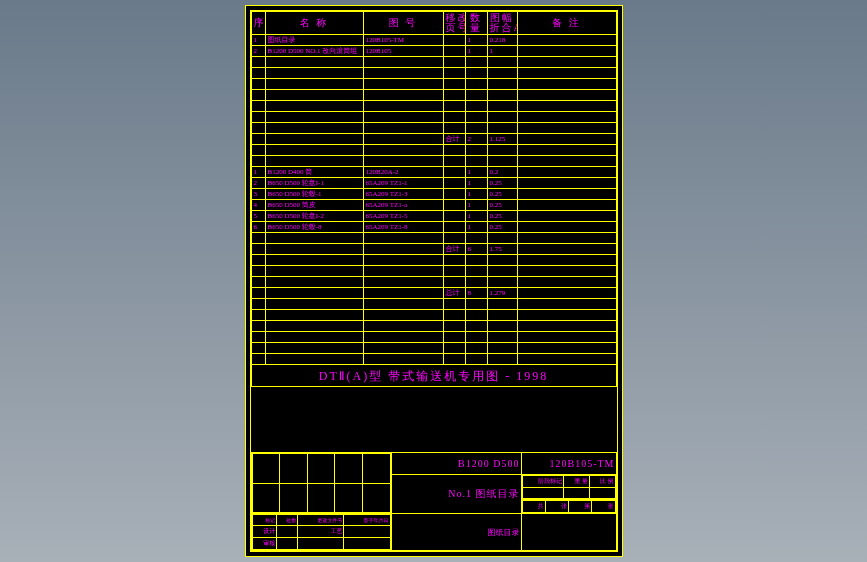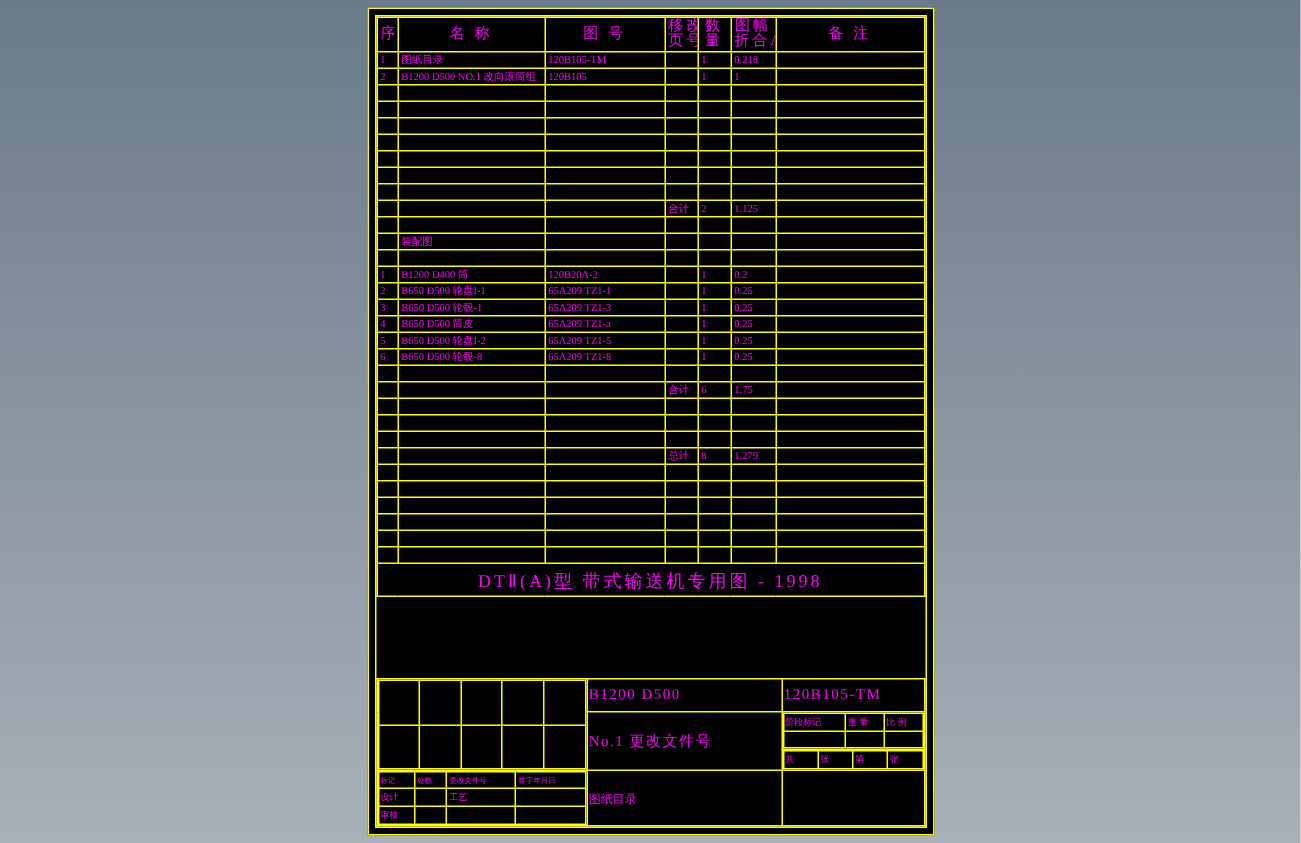--- a/index.html
+++ b/index.html
@@ -63,21 +63,21 @@
     position: absolute;
     left: 0; right: 0; bottom: 0;
     border-collapse: collapse;
     width: 100%;
     table-layout: fixed;
   }
   .tb2 td {
     border: 1px solid #ffff00;
     color: #ff00ff;
     font-size: 7px;
-    text-align: left;
+    text-align: right;
     padding: 1px;
     overflow: hidden;
     white-space: nowrap;
     height: 11px;
   }
   .tb2 .mid { font-size: 10px; letter-spacing: 1px; }
   .left-block { width: 140px; }
   .mid-block { width: 130px; }
   .right-block { width: auto; }
 </style>
@@ -213,29 +213,20 @@
       <tr>
             <td></td>
             <td></td>
             <td></td>
             <td></td>
             <td></td>
             <td></td>
             <td></td>
           </tr>
       <tr>
-        <td></td>
-            <td>装配图</td>
-        <td></td>
-            <td></td>
-            <td></td>
-            <td></td>
-            <td></td>
-      </tr>
-      <tr>
             <td></td>
             <td></td>
             <td></td>
             <td></td>
             <td></td>
             <td></td>
             <td></td>
           </tr>
       </tbody>
         <tbody id="body-mid">
@@ -437,21 +428,21 @@
                     <td style="border:1px solid #ffff00"></td>
                     <td style="border:1px solid #ffff00"></td>
                   </tr>
           </tbody>
               </table>
         </td>
         <td class="mid-block mid" style="height:22px">B1200  D500</td>
         <td class="right-block mid">120B105-TM</td>
       </tr>
       <tr>
-        <td class="mid" rowspan="2" style="height:33px">No.1 更改文件号</td>
+        <td class="mid" rowspan="2" style="height:33px">No.1 图纸目录</td>
         <td style="padding:0">
           <table style="width:100%;border-collapse:collapse">
             <tbody>
                   <tr>
               <td style="border:1px solid #ffff00;color:#ff00ff;font-size:6px">阶段标记</td>
               <td style="border:1px solid #ffff00;color:#ff00ff;font-size:6px">重  量</td>
               <td style="border:1px solid #ffff00;color:#ff00ff;font-size:6px">比  例</td>
             </tr>
             <tr>
                     <td style="border:1px solid #ffff00;height:9px"></td>

